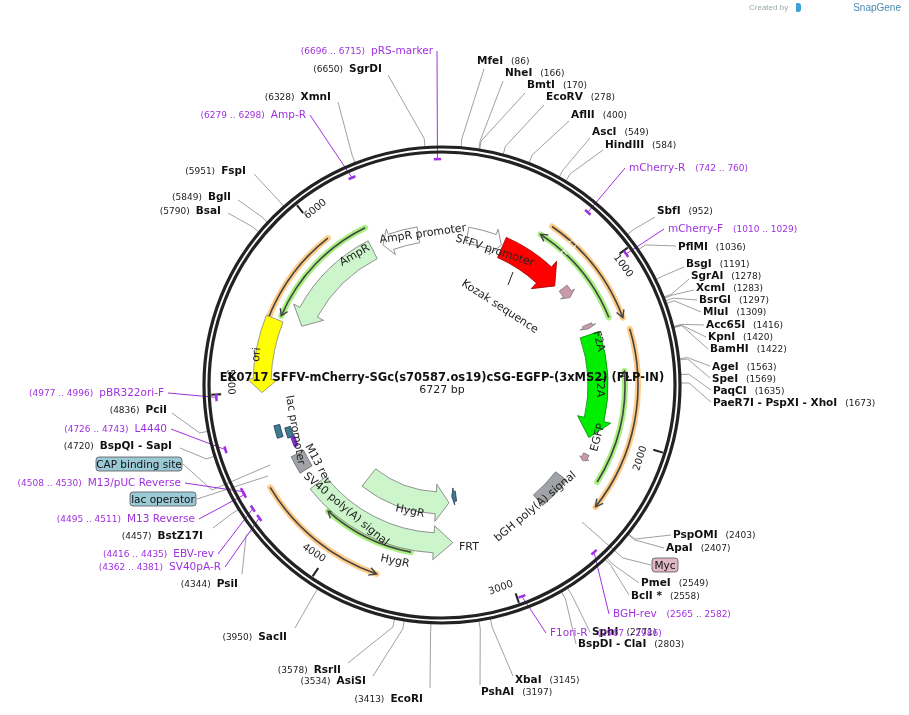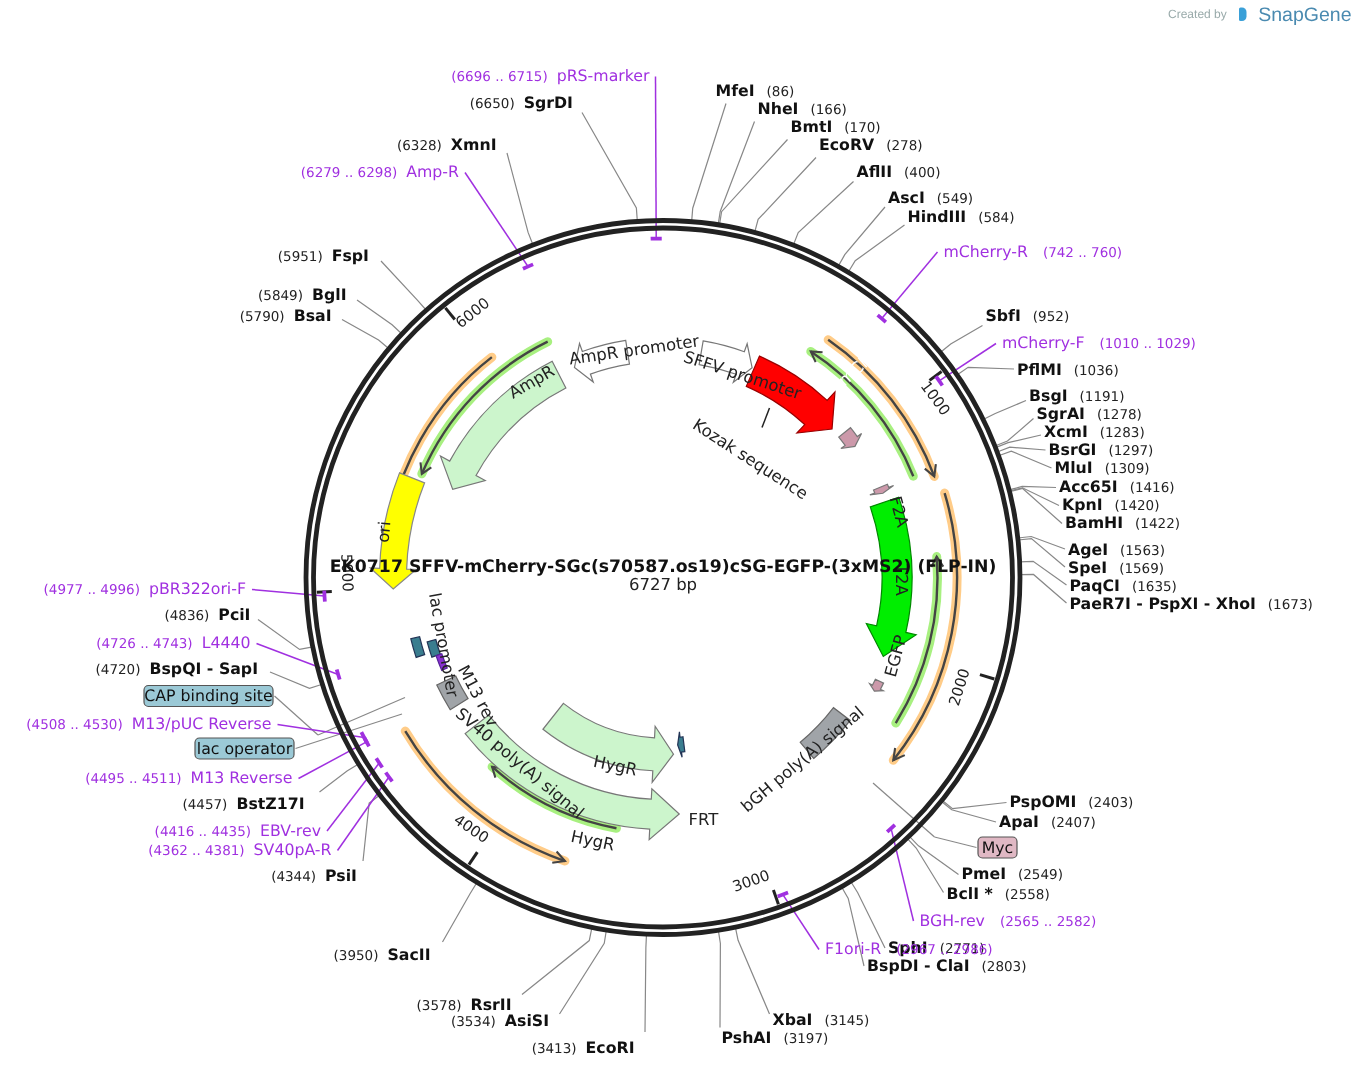--- a/index.html
+++ b/index.html
@@ -1,19 +1,19 @@
 <!DOCTYPE html>
 <html><head>
 <meta charset="utf-8">
 <style>
   html,body{margin:0;padding:0;background:#fff;}
   body{width:909px;height:715px;position:relative;overflow:hidden;font-family:"DejaVu Sans","Liberation Sans",sans-serif;}
   #map{position:absolute;left:0;top:0;}
   .credit{position:absolute;right:8px;top:2px;font-size:8px;color:#9aa;font-family:"Liberation Sans",sans-serif;display:flex;align-items:center;gap:8px;}
-  .credit .brand{font-size:13px;color:#4a8ab0;}
+  .credit .brand{font-size:10px;color:#4a8ab0;margin-left:44px;}
   .credit .logo{display:inline-block;width:5px;height:9px;background:#3aa0d8;border-radius:1px 3px 3px 1px;}
   svg text{font-family:"DejaVu Sans","Liberation Sans",sans-serif;}
 </style>
 </head>
 <body>
 
 <div class="credit">
   <span>Created by</span>
   <span class="logo"></span>
   <span class="brand">SnapGene</span>

